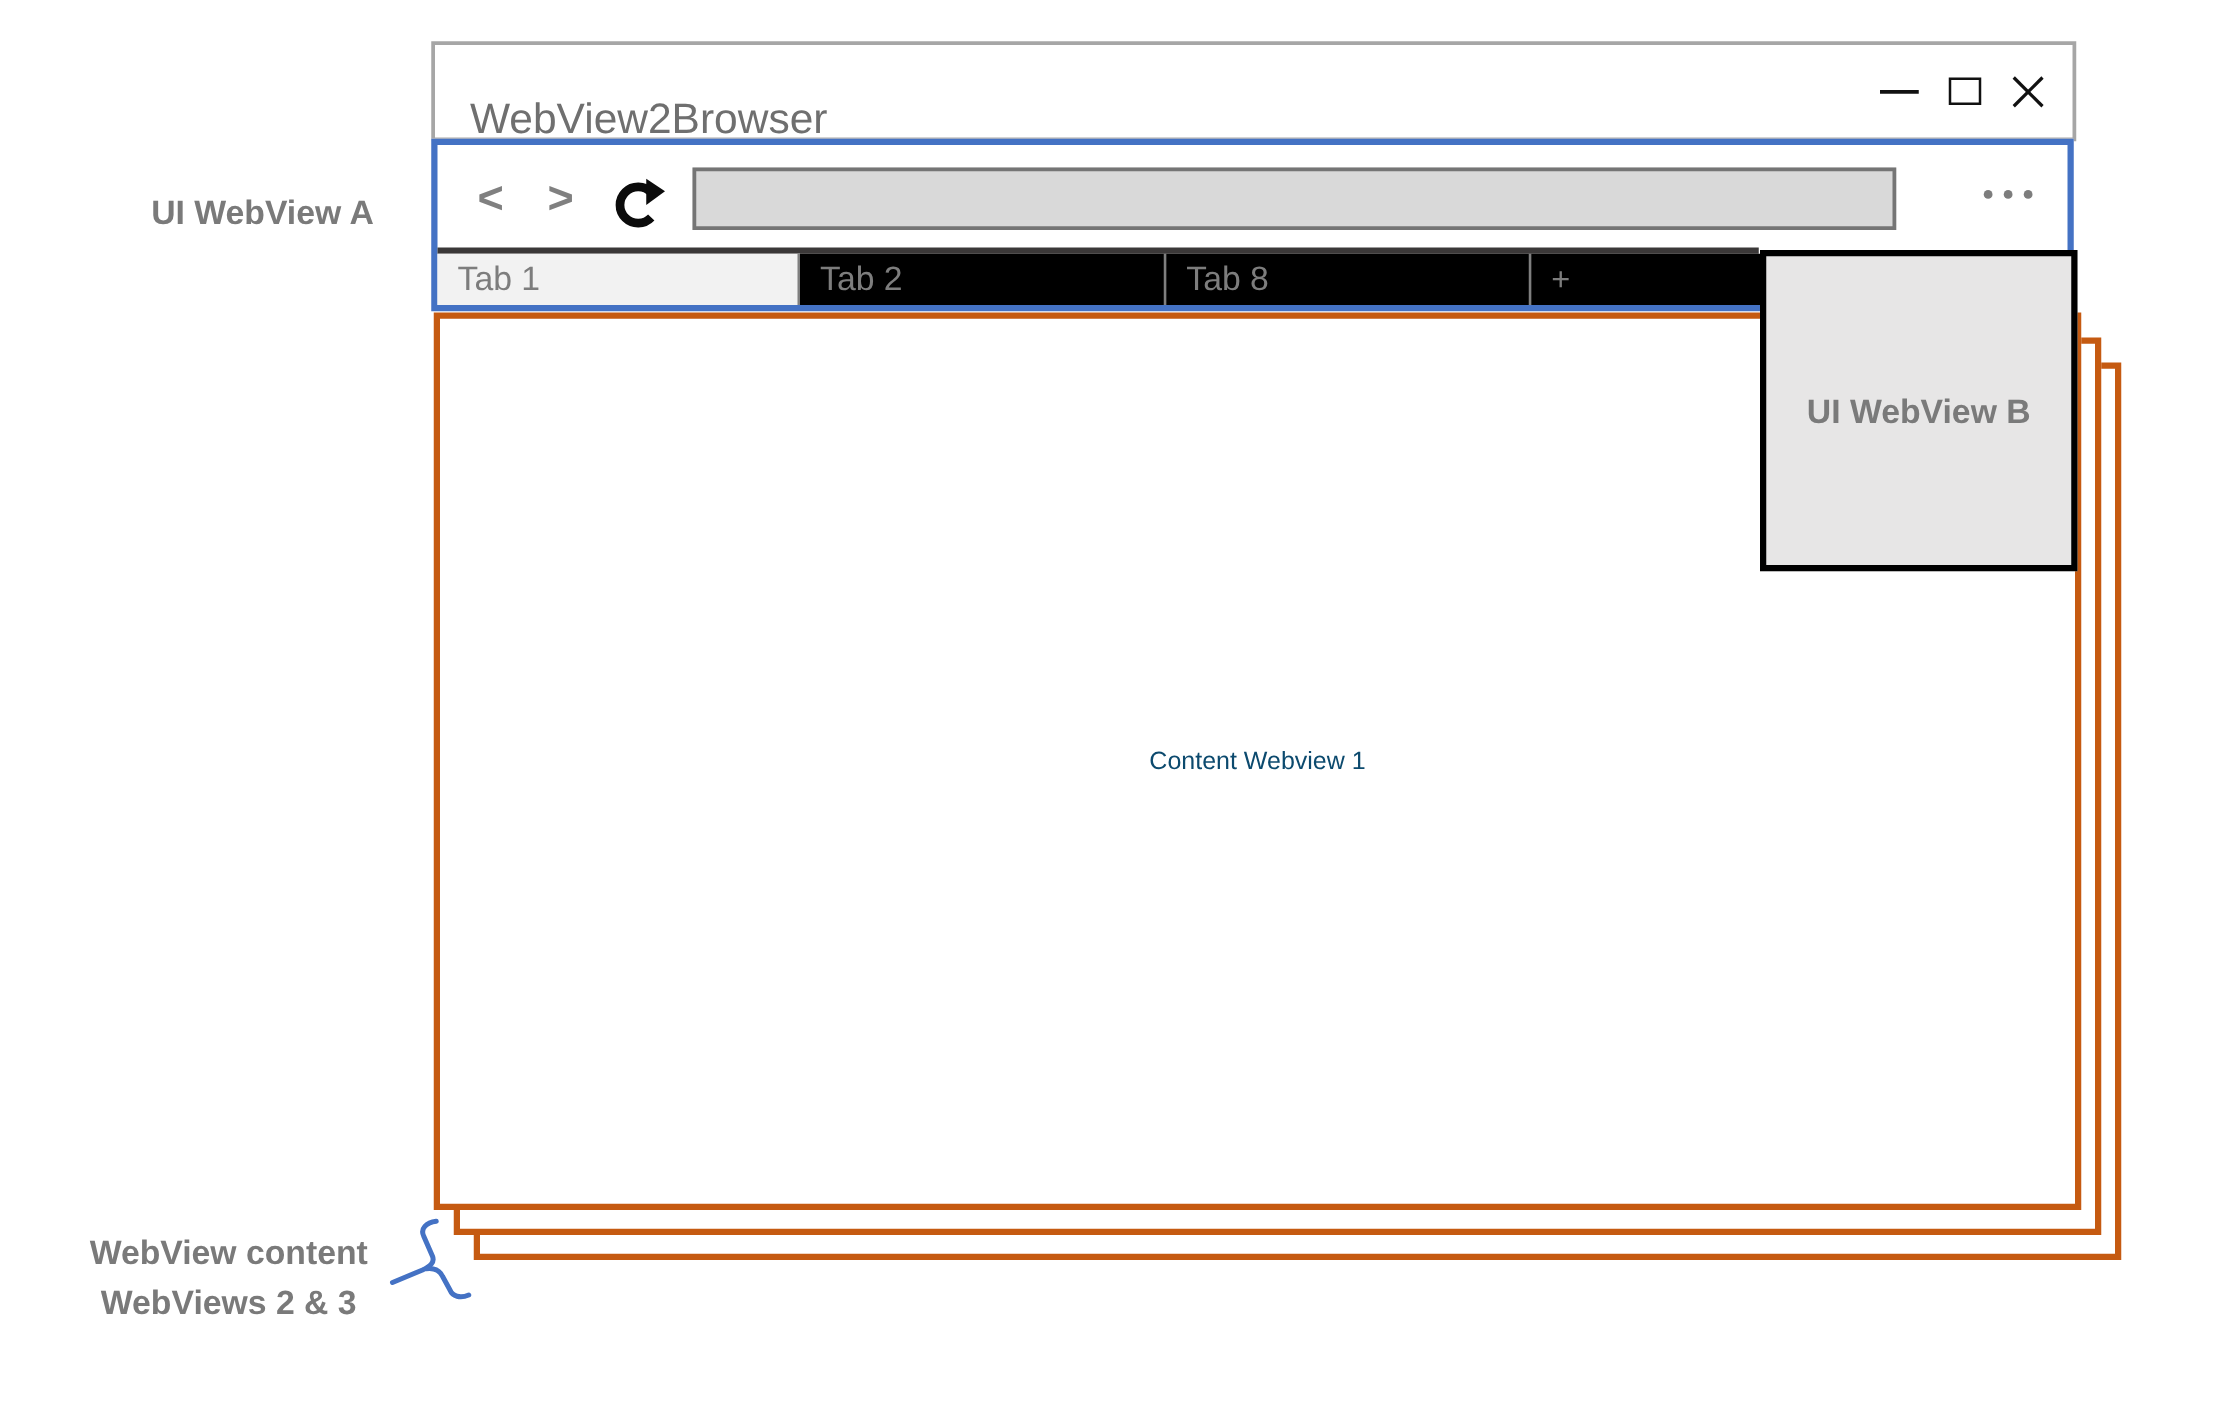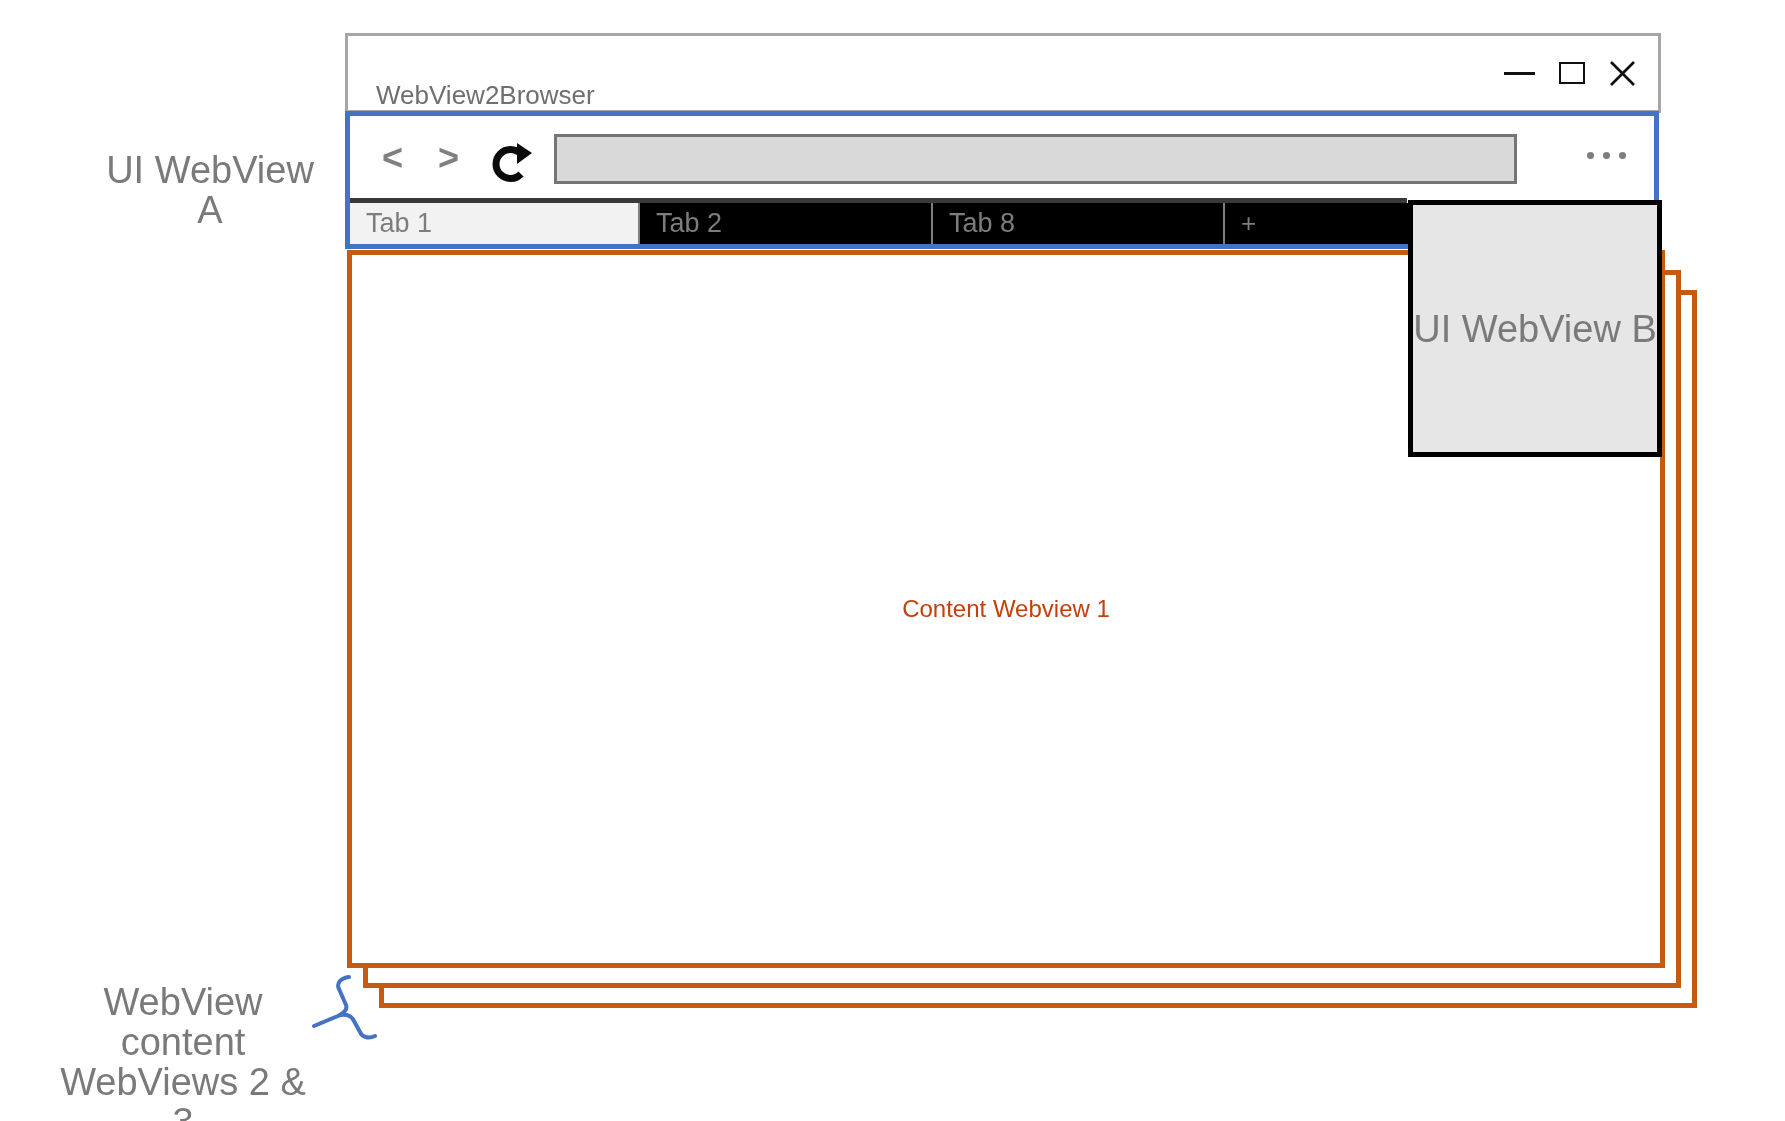--- a/index.html
+++ b/index.html
@@ -3,29 +3,29 @@
 <meta charset="utf-8">
 <style>
   html,body{margin:0;padding:0;background:#ffffff;}
   #stage{
     position:relative;width:1785px;height:1121px;background:#ffffff;overflow:hidden;
     font-family:"Liberation Sans", sans-serif;color:#7a7a7a;
   }
   .abs{position:absolute;}
 
   
-  .annot{font-size:38px;color:#7a7a7a;text-align:center;line-height:40px;}
+  .annot{font-size:27px;color:#7a7a7a;text-align:center;line-height:40px;font-weight:bold;}
 
   
   .title-frame{
     left:345px;top:33px;width:1310px;height:74px;
     border:3px solid #a6a6a6;background:#ffffff;z-index:10;
     display:flex;align-items:center;
   }
-  .title-text{margin-left:28px;font-size:26px;color:#6f6f6f;margin-top:45px;}
+  .title-text{margin-left:28px;font-size:34px;color:#6f6f6f;margin-top:45px;}
   .win-controls{position:absolute;right:22px;top:0;height:100%;display:flex;align-items:center;gap:24px;}
   .min-glyph{width:31px;height:3px;background:#111111;}
   .max-glyph{width:22px;height:18px;border:2.5px solid #111111;background:#ffffff;}
 
   
   .blue-region{
     left:345px;top:111px;width:1304px;height:128px;
     border:5px solid #4472c4;background:#ffffff;z-index:10;
   }
   .nav-glyph{position:absolute;font-size:36px;color:#808080;font-weight:600;line-height:36px;}
@@ -49,21 +49,21 @@
   .tab.t3{width:292px;}
   .tab.tplus{flex:1;border-right:none;font-size:26px;}
 
   
   .webview{
     width:1308px;height:708px;border:5px solid #c55a11;background:#ffffff;
   }
   .wv1{left:347px;top:250px;z-index:3;display:flex;align-items:center;justify-content:center;}
   .wv2{left:363px;top:270px;z-index:2;}
   .wv3{left:379px;top:290px;z-index:1;}
-  .wv-label{font-size:24px;color:#c2410c;}
+  .wv-label{font-size:20px;color:#0c4a6e;}
 
   
   .box-b{
     left:1408px;top:200px;width:244px;height:247px;
     border:5px solid #000000;background:#e7e6e6;z-index:20;
     display:flex;align-items:center;justify-content:center;
   }
 
   .hidden-label{left:48px;top:982px;width:270px;z-index:5;}
   .label-a{left:95px;top:150px;width:230px;z-index:5;}

